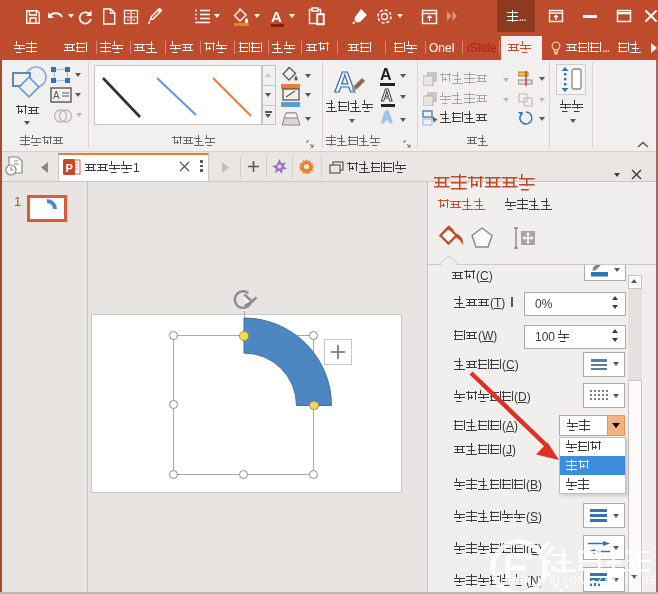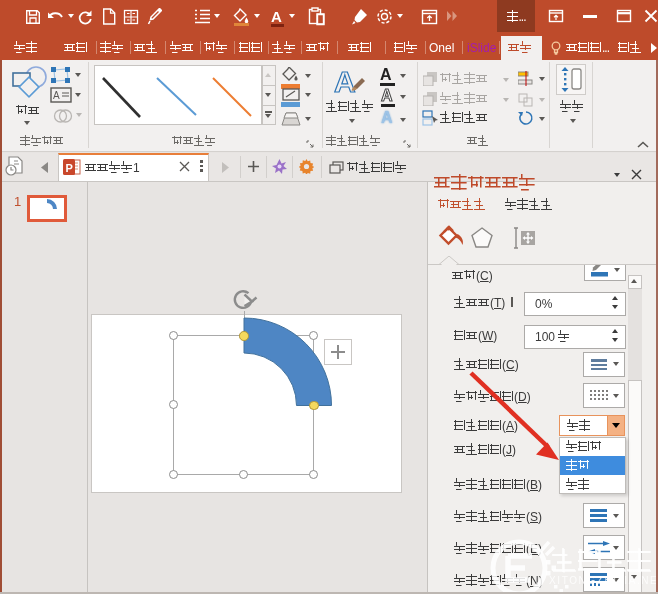--- a/index.html
+++ b/index.html
@@ -106,21 +106,21 @@
 <span class="ab" style="left:100px;color:#fff"><i class="g g0"></i><i class="g g5"></i></span>
 <span class="ab" style="left:134px;color:#fff"><i class="g g2"></i><i class="g g3"></i></span>
 <span class="ab" style="left:170px;color:#fff"><i class="g g5"></i><i class="g g2"></i></span>
 <span class="ab" style="left:204px;color:#fff"><i class="g g4"></i><i class="g g5"></i></span>
 <span class="ab" style="left:239px;color:#fff;width:28px;overflow:hidden;display:inline-block;height:14px"><i class="g g1"></i><i class="g g1"></i></span>
 <span class="ab" style="left:272px;color:#fff"><i class="g g3"></i><i class="g g5"></i></span>
 <span class="ab" style="left:306px;color:#fff"><i class="g g2"></i><i class="g g4"></i></span>
 <span class="ab" style="left:348px;color:#fff"><i class="g g2"></i><i class="g g1"></i></span>
 <span class="ab" style="left:394px;color:#fff"><i class="g g1"></i><i class="g g5"></i></span>
 <span class="ab" style="left:429px;color:#fff">Onel</span>
-<span class="ab" style="left:467px;color:#a21caf">iSlide</span>
+<span class="ab" style="left:467px;color:#b91c1c">iSlide</span>
 <span class="ab" style="left:508px;color:#BE4B2B"><i class="g g2"></i><i class="g g5"></i></span>
 <span class="ab" style="left:566px;color:#fff"><i class="g g2"></i><i class="g g1"></i><i class="g g1"></i><span style="letter-spacing:-1px">...</span></span>
 <span class="ab" style="left:618px;color:#fff"><i class="g g1"></i><i class="g g3"></i></span>
 </div>
 <svg class="ab" style="left:550px;top:41px" width="12" height="14" viewBox="0 0 12 14" fill="none" stroke="#F5C89D" stroke-width="1.3">
     <circle cx="6" cy="5" r="3.8"></circle>
     <path d="M4.5 9v2.5h3V9M4.7 13h2.6"></path>
   </svg>
 <div class="ab" style="left:96px;top:41px;width:1px;height:13px;background:#D4876F"></div>
 <div class="ab" style="left:130px;top:41px;width:1px;height:13px;background:#D4876F"></div>

